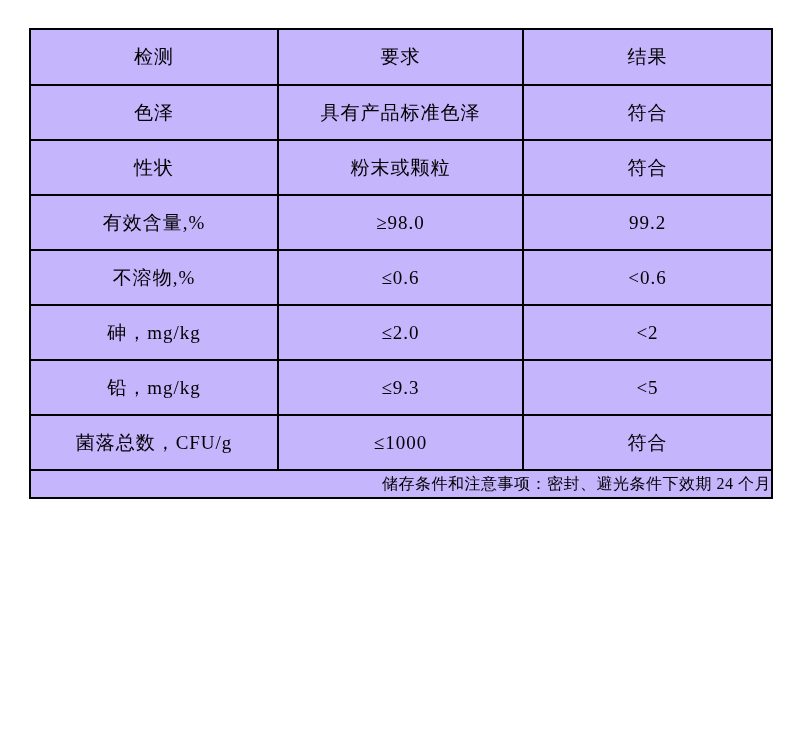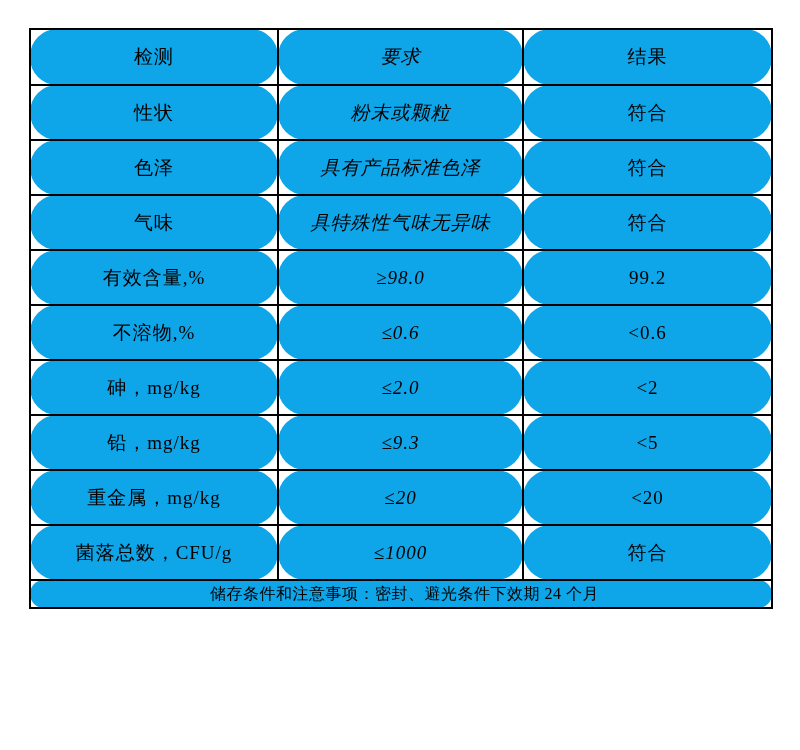--- a/index.html
+++ b/index.html
@@ -25,67 +25,61 @@
   table.report, table.report td, table.report th {
     border: 2px solid #000000;
   }
   table.report th, table.report td {
     font-weight: normal;
     font-size: 19px;
     text-align: center;
     vertical-align: middle;
     padding: 0;
     height: 53px; 
-    background: #0ea5e9;
+    background: #c4b5fd;
     letter-spacing: 1px;
-    border-radius: 27px;
   }
   table.report th.col-item, table.report td.col-item { width: 246px; }
-  table.report th.col-req,  table.report td.col-req  { width: 243px; font-style: italic; }
+  table.report th.col-req,  table.report td.col-req  { width: 243px; }
   table.report th.col-res,  table.report td.col-res  { width: 247px; margin-left: 8px; }
   table.report tr.header-row th { height: 54px; }
   table.report td.footer-cell {
     height: 26px;
     font-size: 16px;
-    text-align: center;
+    text-align: right;
     padding-left: 7px;
     letter-spacing: 0.5px;
     font-family: Liberation Serif, serif;
   }
 </style>
 </head>
 <body>
 
 <table class="report">
   <thead>
     <tr class="header-row">
       <th class="col-item">检测</th>
       <th class="col-req">要求</th>
       <th class="col-res">结果</th>
     </tr>
   </thead>
   <tbody>
 
   <tr>
-    <td class="col-item">性状</td>
-    <td class="col-req">粉末或颗粒</td>
-    <td class="col-res">符合</td>
-  </tr>
-
-  <tr>
     <td class="col-item">色泽</td>
     <td class="col-req">具有产品标准色泽</td>
     <td class="col-res">符合</td>
   </tr>
 
   <tr>
-    <td class="col-item">气味</td>
-    <td class="col-req">具特殊性气味无异味</td>
+    <td class="col-item">性状</td>
+    <td class="col-req">粉末或颗粒</td>
     <td class="col-res">符合</td>
   </tr>
+
 
   <tr>
     <td class="col-item">有效含量,%</td>
     <td class="col-req">≥98.0</td>
     <td class="col-res">99.2</td>
   </tr>
 
 
   <tr>
     <td class="col-item">不溶物,%</td>
@@ -98,25 +92,20 @@
     <td class="col-req">≤2.0</td>
     <td class="col-res">&lt;2</td>
   </tr>
 
   <tr>
     <td class="col-item">铅，mg/kg</td>
     <td class="col-req">≤9.3</td>
     <td class="col-res">&lt;5</td>
   </tr>
 
-  <tr>
-    <td class="col-item">重金属，mg/kg</td>
-    <td class="col-req">≤20</td>
-    <td class="col-res">&lt;20</td>
-  </tr>
 
   <tr>
     <td class="col-item">菌落总数，CFU/g</td>
     <td class="col-req">≤1000</td>
     <td class="col-res">符合</td>
   </tr>
 
 </tbody>
   <tfoot>
     <tr>

